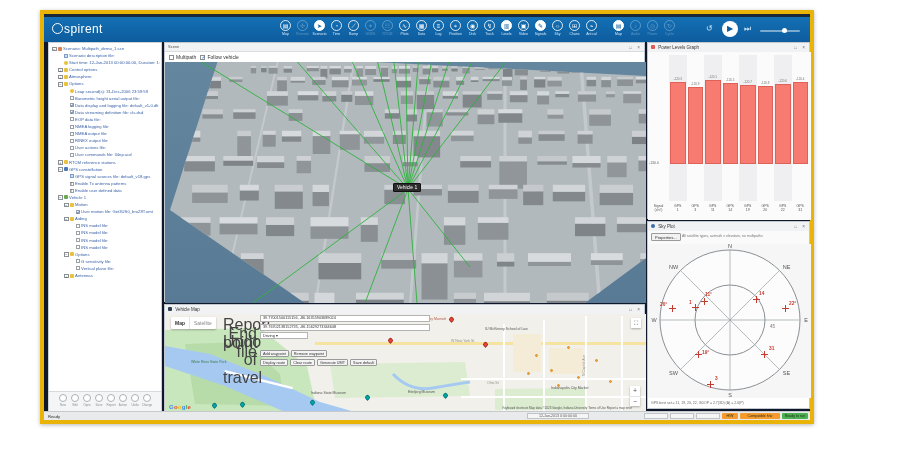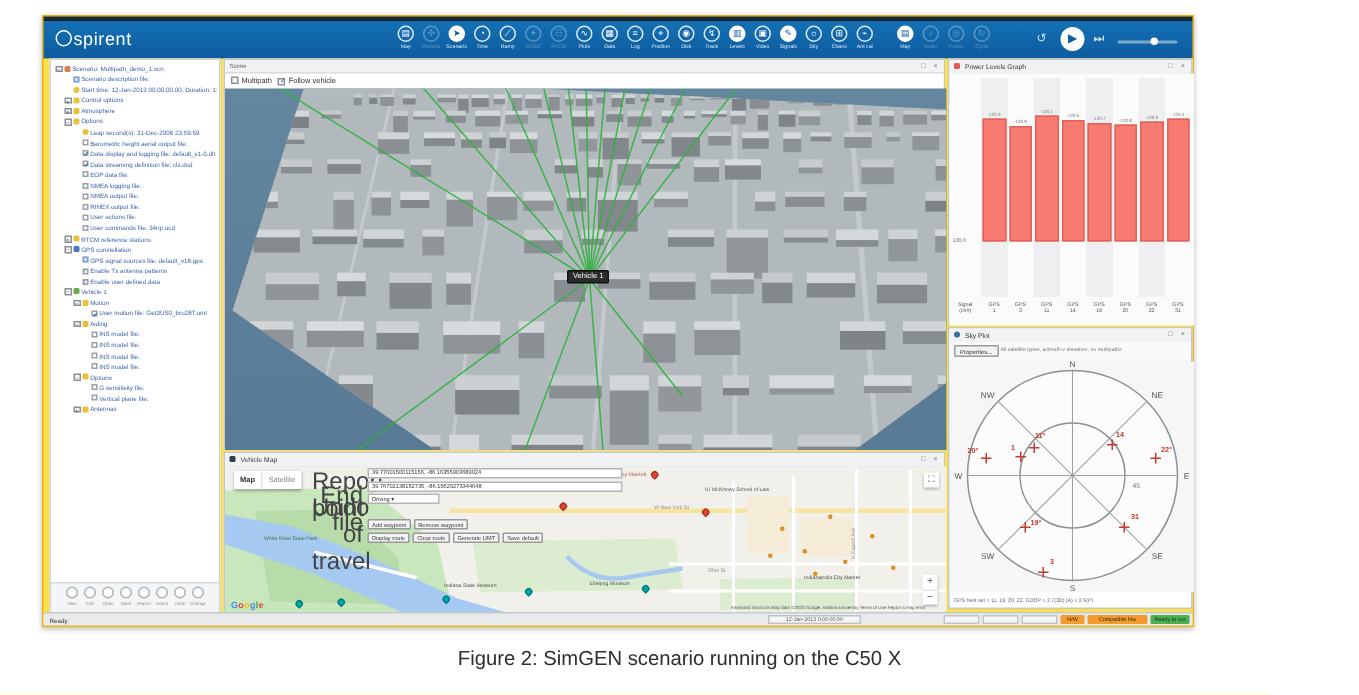--- a/index.html
+++ b/index.html
@@ -1,18 +1,18 @@
 <!DOCTYPE html>
 <html><head>
 <meta charset="utf-8">
 <style>
   html,body{margin:0;padding:0;background:#fff;font-family:"Liberation Sans",sans-serif;}
   #page{position:relative;width:906px;height:463px;background:#fff;overflow:hidden;}
   .abs{position:absolute;}
-  #app{position:absolute;left:28px;top:10px;width:766px;height:406px;background:#fde047;border:1px solid #eab308;box-shadow:0 1px 4px rgba(0,0,0,.28);}
+  #app{position:absolute;left:40px;top:10px;width:766px;height:406px;background:#0f172a;border:4px solid #eab308;box-shadow:0 1px 4px rgba(0,0,0,.28);}
   
   #titlebar{position:absolute;left:0;top:0;width:100%;height:28px;background:linear-gradient(#1470b4,#0d5c9e);border-top:3px solid #1b2734;box-sizing:border-box;}
   #logo{position:absolute;left:8px;top:5px;color:#fff;font-size:12px;letter-spacing:.4px;}
   #logo .o{display:inline-block;width:9px;height:9px;border:1.4px solid #fff;border-radius:50%;vertical-align:-1px;margin-right:1px;}
   #toolbar{position:absolute;left:233px;top:3px;white-space:nowrap;}
   #toolbar-right{position:absolute;left:566px;top:3px;white-space:nowrap;}
   .tbi{display:inline-block;width:17px;text-align:center;vertical-align:top;}
   .circ{display:block;margin:0 auto;width:11px;height:11px;border:1px solid rgba(255,255,255,.85);border-radius:50%;color:#fff;font-size:6px;line-height:11px;box-sizing:border-box;}
   .tbi.active .circ{background:#fff;color:#0d5c9e;border-color:#fff;}
   .tbi.disabled .circ{border-color:rgba(255,255,255,.3);color:rgba(255,255,255,.3);}
@@ -683,14 +683,13 @@
     <div id="sbar">
       <span id="sready">Ready</span>
       <span class="sseg" style="left:483px;width:62px">12-Jan-2013 0:00:00:00</span>
       <span class="sseg" style="left:600px;width:24px"></span>
       <span class="sseg" style="left:626px;width:24px"></span>
       <span class="sseg" style="left:652px;width:24px"></span>
       <span id="badges"><span class="badge" style="left: 678px; width: 16px; background: rgb(245, 155, 45);">H/W</span><span class="badge" style="left: 696px; width: 40px; background: rgb(245, 155, 45);">Compatible h/w</span><span class="badge" style="left: 738px; width: 26px; background: rgb(76, 175, 80);">Ready to run</span></span>
     </div>
 
   </div>
-  <div id="caption">Figure 2: SimGEN scenario running on the C50 X</div>
 </div>
 
 </body></html>

